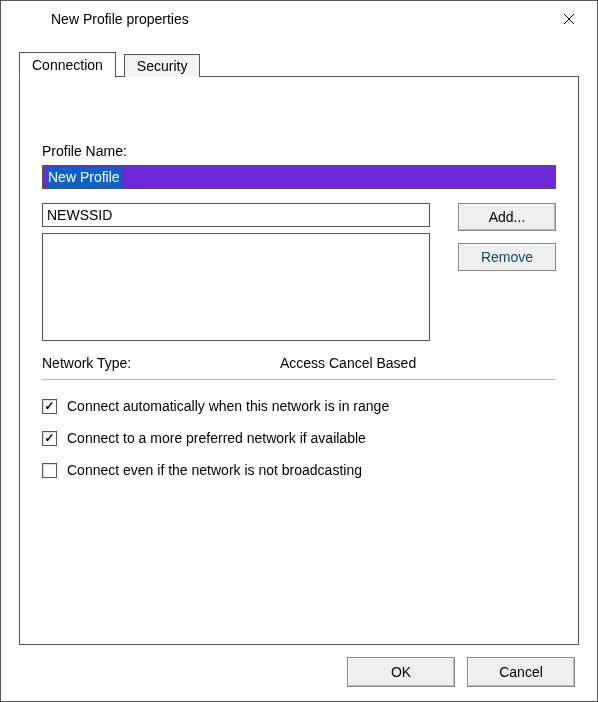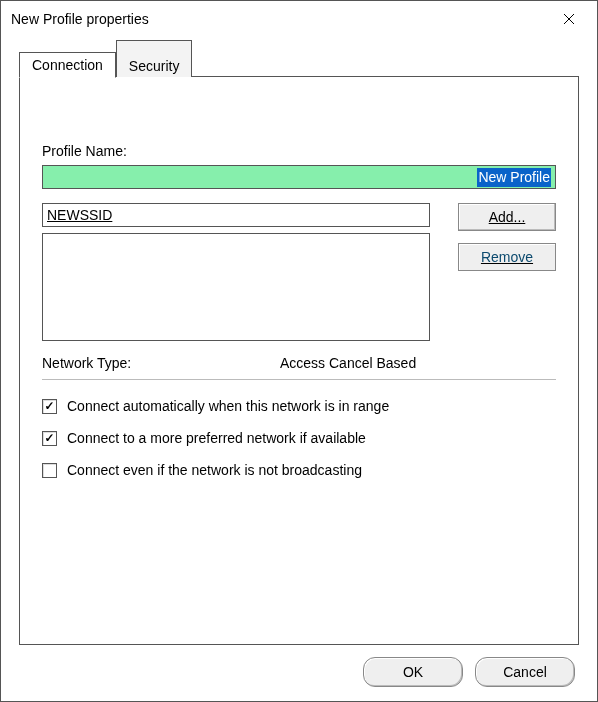--- a/index.html
+++ b/index.html
@@ -22,21 +22,21 @@
     flex-direction: column;
   }
   .titlebar {
     height: 36px;
     display: flex;
     align-items: center;
     padding: 0 8px 0 10px;
     color: #000;
     font-size: 14px;
   }
-  .titlebar .title { flex: 1; }
+  .titlebar .title { flex: 1; margin-left: 40px; }
   .close {
     width: 40px;
     height: 30px;
     display:flex;
     align-items:center;
     justify-content:center;
     cursor: default;
   }
   .close svg { stroke:#000; stroke-width:1; }
   .client {
@@ -59,26 +59,26 @@
     z-index:0;
   }
   .tab {
     border: 1px solid #555;
     border-bottom: none;
     background: #fff;
     padding: 4px 12px 4px 12px;
     font-size: 14px;
     position:relative;
     z-index:1;
-    margin-right: 0px;
+    margin-right: 8px;
   }
   .tab.inactive {
     background: #f3f3f3;
     margin-top:2px;
-    padding-top:17px;
+    padding-top:3px;
     padding-bottom:3px;
   }
   .tab.active {
     border-bottom: 1px solid #fff;
     margin-bottom:-1px;
     z-index:2;
   }
   .tabpage {
     border: 1px solid #555;
     border-top: none;
@@ -99,37 +99,35 @@
     padding: 2px 4px;
     font-family: inherit;
     font-size: 14px;
     background:#fff;
   }
   .selwrap{
     position:relative;
     width:100%;
     height:24px;
     border:1px solid #555;
-    background:#86efac;
+    background:#6d28d9;
     padding:2px 4px;
     font-size:14px;
-    text-align:right;
   }
   .seltext{
     background:#0a63c9;
     color:#fff;
     padding:0 1px;
     display:inline-block;
     line-height:19px;
   }
   .ssid-row{
     display:flex;
     gap:28px;
     align-items:flex-start;
-    text-decoration:underline;
   }
   .ssid-col{
     flex:1;
     display:flex;
     flex-direction:column;
   }
   .btn {
     width: 98px;
     height: 28px;
     border: 1px solid #888;
@@ -183,21 +181,21 @@
     font-weight:bold;
     color:#000;
   }
   .footer{
     display:flex;
     justify-content:flex-end;
     gap:12px;
     margin-top:12px;
     padding-right:4px;
   }
-  .footer .btn{ width:100px; height:30px; line-height:26px;border-radius:12px;}
+  .footer .btn{ width:108px; height:30px; line-height:26px;}
 </style>
 </head>
 <body>
 
 <div class="window">
   <div class="titlebar">
     <div class="title">New Profile properties</div>
     <div class="close">
       <svg width="12" height="12" viewBox="0 0 12 12">
           <line x1="1" y1="1" x2="11" y2="11"></line>

